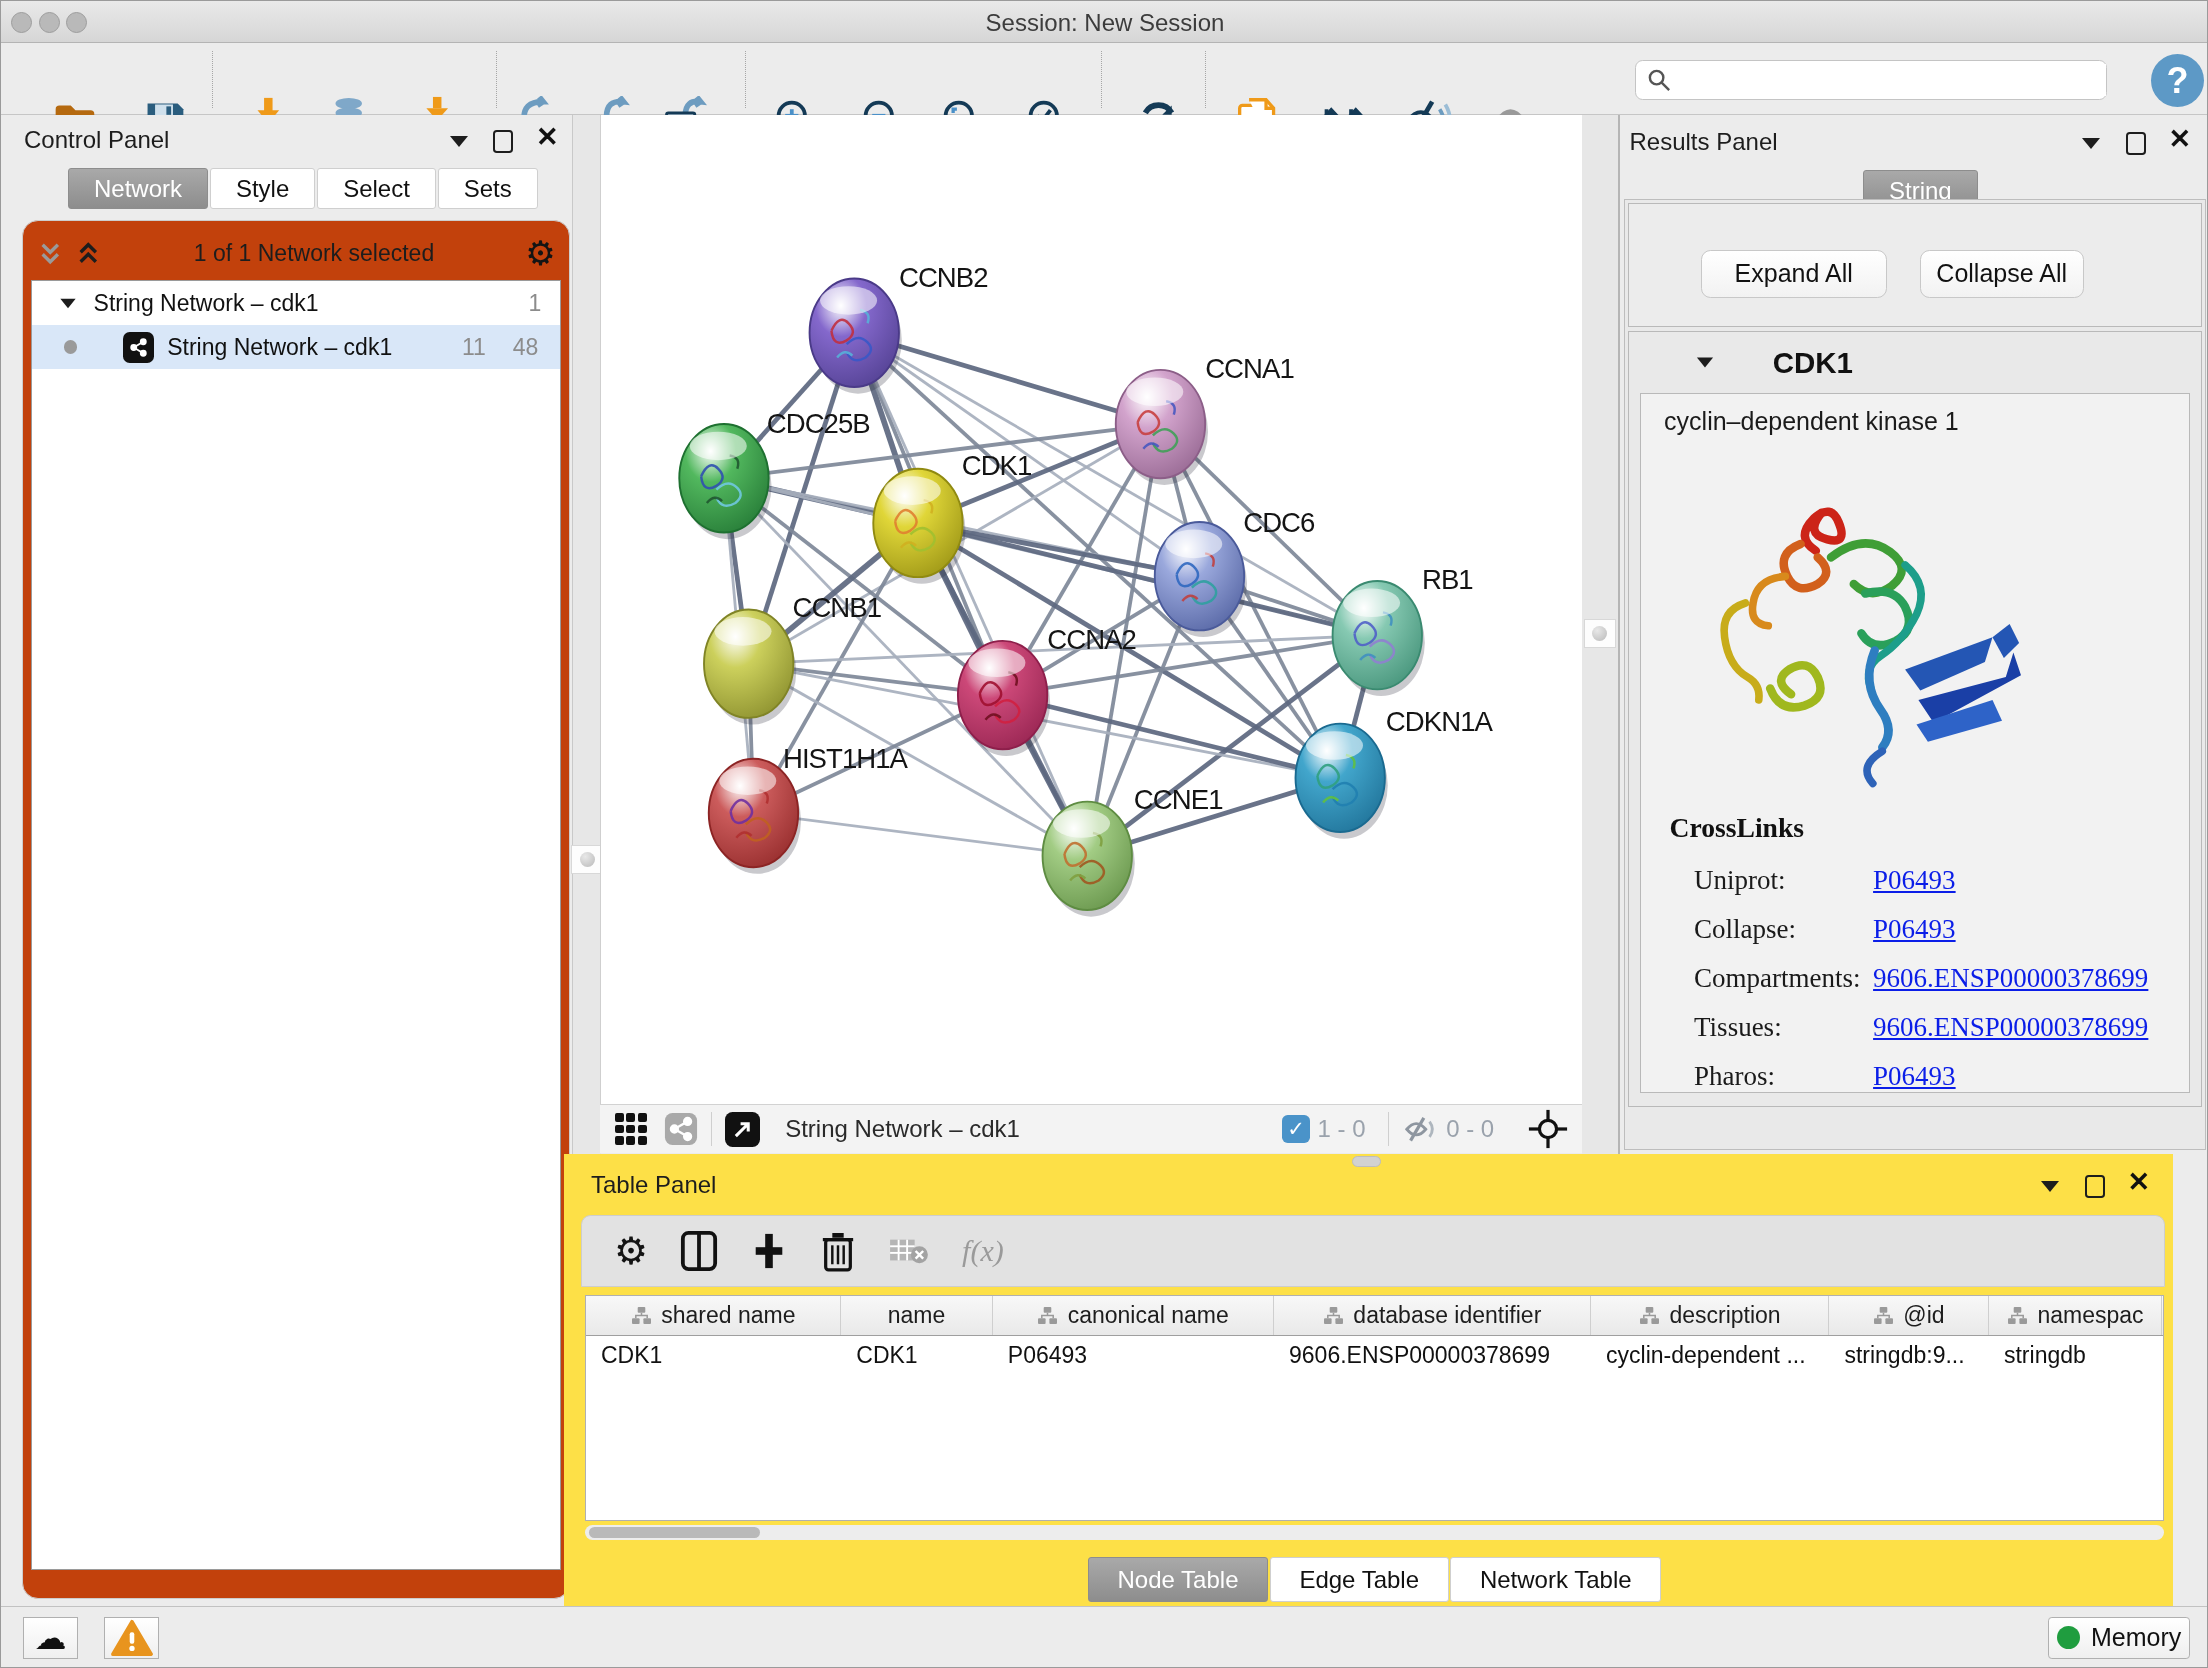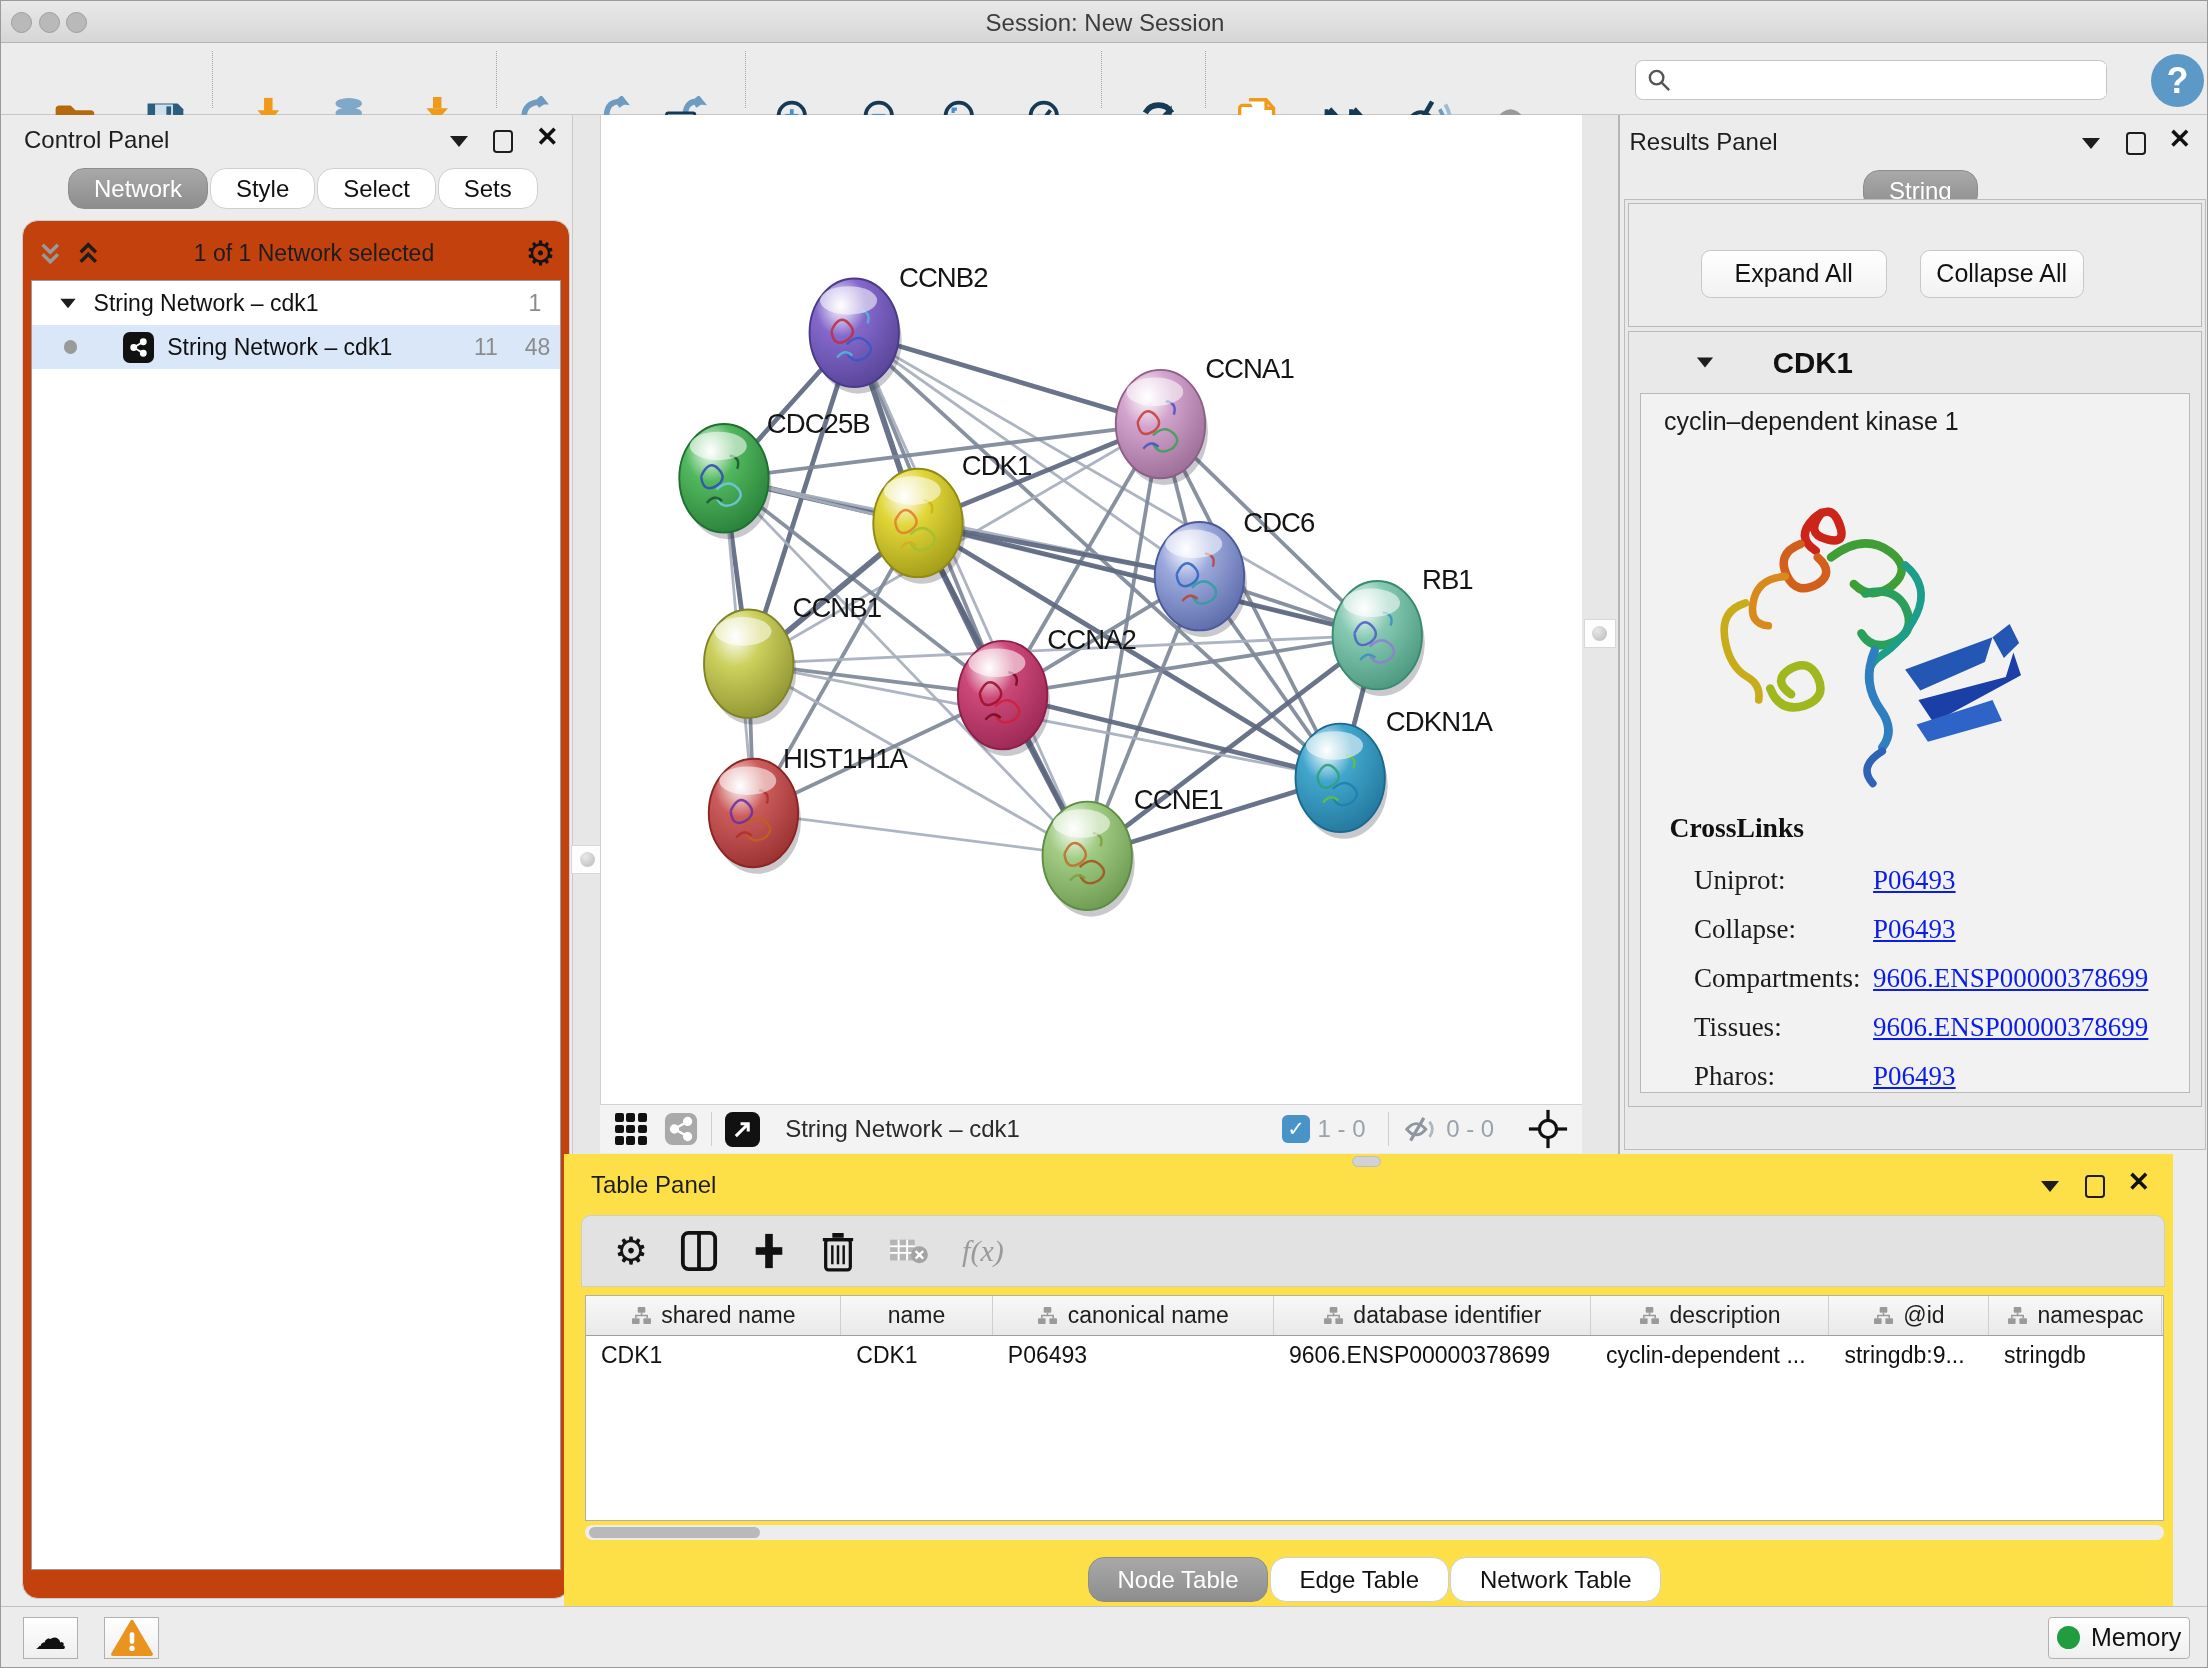--- a/index.html
+++ b/index.html
@@ -32,21 +32,21 @@
               background:#5d99c6; color:#fff; font-size:36px; font-weight:bold;
               display:flex; align-items:center; justify-content:center; }
 
   
   .panel-title { font-size:24px; color:#1d1d1d; }
   .tri-down { width:0; height:0; border-left:9.5px solid transparent;
               border-right:9.5px solid transparent; border-top:11.4px solid #1d1d1d; }
   .float-box { width:20px; height:23px; border:2.9px solid #1d1d1d; border-radius:3.8px; background:transparent; }
   .close-x { font-size:27px; font-weight:bold; color:#111; line-height:23px; }
   .tab { padding:5.7px 25px; font-size:24px; color:#111; background:#fff;
-         border:1px solid #cfcfcf; border-radius:16px; margin-right:1.9px; }
+         border:1px solid #cfcfcf; border-radius:3px; margin-right:1.9px; }
   .tab.sel { background:linear-gradient(#a9a9a9,#8d8d8d); color:#fff; border-color:#8d8d8d; }
 
   
   #control-panel { position:absolute; left:0; top:114px; width:571px; height:1491px; background:#ececec; }
   #cp-titlerow { position:absolute; left:23px; top:11.4px; right:13.3px; height:32px; }
   #cp-tabs { position:absolute; left:67px; top:53px; display:flex; }
   #cp-box { position:absolute; left:21px; top:105px; width:548px; height:1379px;
             background:#c2410c; border:1px solid #cdcdcd; border-radius:16px; }
   #cp-header { position:absolute; left:13.3px; right:13.3px; top:13.3px; height:38px;
                display:flex; align-items:center; }
@@ -375,21 +375,21 @@
                   <line x1="6" y1="11" x2="16" y2="5"></line>
                   <line x1="6" y1="11" x2="16" y2="17"></line>
                   <circle cx="16" cy="5" r="2.6"></circle>
                   <circle cx="6" cy="11" r="2.6"></circle>
                   <circle cx="16" cy="17" r="2.6"></circle>
                 </g>
               </svg>
           </div>
           <span style="margin-left:13.3px">String Network – cdk1</span>
           <span class="tree-count" style="margin-left:auto">11</span>
-          <span class="tree-count" style="margin-left:27px; margin-right:10px">48</span>
+          <span class="tree-count" style="margin-left:27px; margin-right:22px">48</span>
         </div>
       </div>
     </div>
   </div>
 
   <div class="vsplit" style="left:571px; width:28.5px; height:1039px; border-left:1px solid #c9c9c9;">
     <div class="split-handle" style="left:-1.9px; top:730px;">
         <div class="split-dot"></div>
       </div>
   </div>

